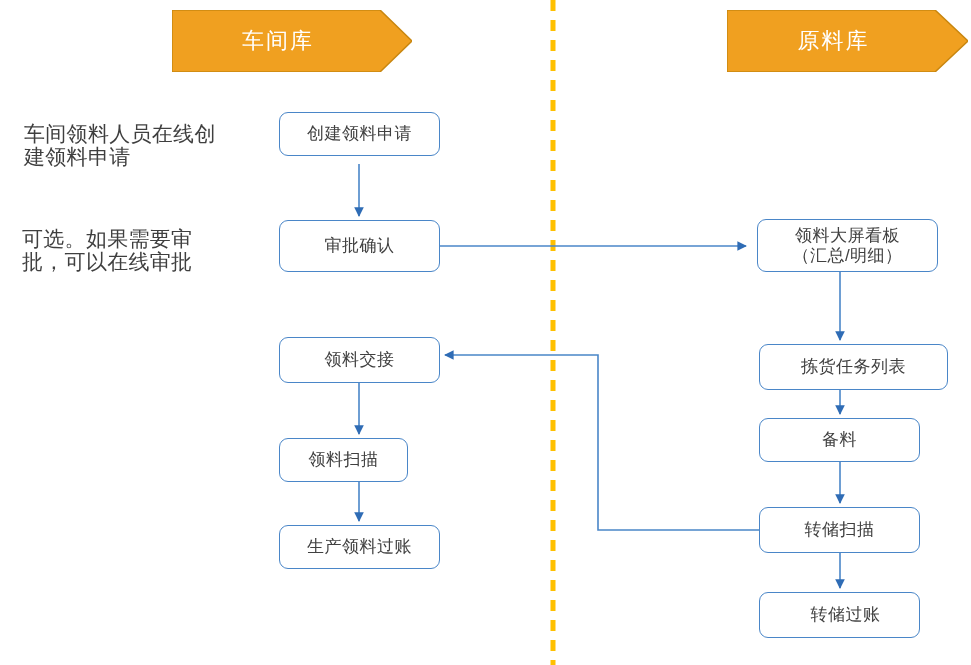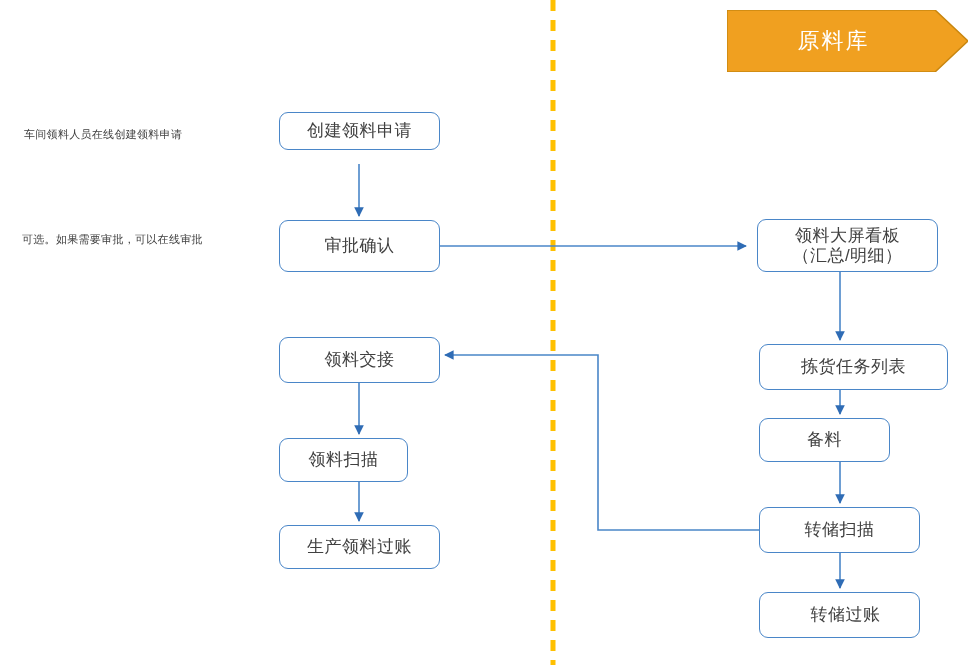--- a/index.html
+++ b/index.html
@@ -55,21 +55,21 @@
   }
   .banner-shape {
     position: absolute;
     left: 0; top: 0;
     width: 100%; height: 100%;
     z-index: -1;
   }
   .note {
     position: absolute;
     color: #3f3f3f;
-    font-size: 11px;
+    font-size: 21px;
     line-height: 23px;
     letter-spacing: 0.3px;
     z-index: 2;
     font-family: Liberation Serif, serif;
   }
 </style>
 </head>
 <body>
 
 <div id="canvas">
@@ -95,32 +95,38 @@
 
     <line x1="840" y1="553" x2="840" y2="588" stroke="#4A86C8" stroke-width="1.6" marker-end="url(#arrow)"></line>
 
     <path d="M 759 530 L 598 530 L 598 355 L 445 355" fill="none" stroke="#4A86C8" stroke-width="1.6" marker-end="url(#arrow)"></path>
 
     <line x1="359" y1="383" x2="359" y2="434" stroke="#4A86C8" stroke-width="1.6" marker-end="url(#arrow)"></line>
 
     <line x1="359" y1="482" x2="359" y2="521" stroke="#4A86C8" stroke-width="1.6" marker-end="url(#arrow)"></line>
   </svg>
 
+  <div class="banner" style="left:172px; top:10px; width:240px; height:62px;">
+    <svg class="banner-shape" viewBox="0 0 240 62" preserveAspectRatio="none">
+      <polygon points="0,0 208,0 240,31 208,62 0,62" fill="#F0A020" stroke="#C8860F" stroke-width="1.5"></polygon>
+    </svg>
+    <span style="margin-right:28px;">车间库</span>
+  </div>
 
   <div class="banner" style="left:727px; top:10px; width:241px; height:62px;">
     <svg class="banner-shape" viewBox="0 0 241 62" preserveAspectRatio="none">
       <polygon points="0,0 208,0 241,31 208,62 0,62" fill="#F0A020" stroke="#C8860F" stroke-width="1.5"></polygon>
     </svg>
     <span style="margin-right:28px;">原料库</span>
   </div>
 
   <div class="note" style="left:24px; top:123px; width:205px;">车间领料人员在线创建领料申请</div>
   <div class="note" style="left:22px; top:228px; width:205px;">可选。如果需要审批，可以在线审批</div>
 
-  <div class="node" style="left:279px; top:112px; width:161px; height:38px;">
+  <div class="node" style="left:279px; top:112px; width:161px; height:44px;">
     <span>创建领料申请</span>
   </div>
 
   <div class="node" style="left:279px; top:220px; width:161px; height:52px;border-radius:9px;">
     <span>审批确认</span>
   </div>
 
   <div class="node" style="left:279px; top:337px; width:161px; height:46px;">
     <span>领料交接</span>
   </div>
@@ -137,21 +143,21 @@
     <div>
       <span>领料大屏看板</span>
       <span>（汇总/明细）</span>
     </div>
   </div>
 
   <div class="node" style="left:759px; top:344px; width:189px; height:46px;">
     <span>拣货任务列表</span>
   </div>
 
-  <div class="node" style="left:759px; top:418px; width:131px; height:44px;">
+  <div class="node" style="left:759px; top:418px; width:161px; height:44px;">
     <span>备料</span>
   </div>
 
   <div class="node" style="left:759px; top:507px; width:161px; height:46px;">
     <span>转储扫描</span>
   </div>
 
   <div class="node" style="left:759px; top:592px; width:161px; height:46px;padding-left:12px;">
     <span>转储过账</span>
   </div>

